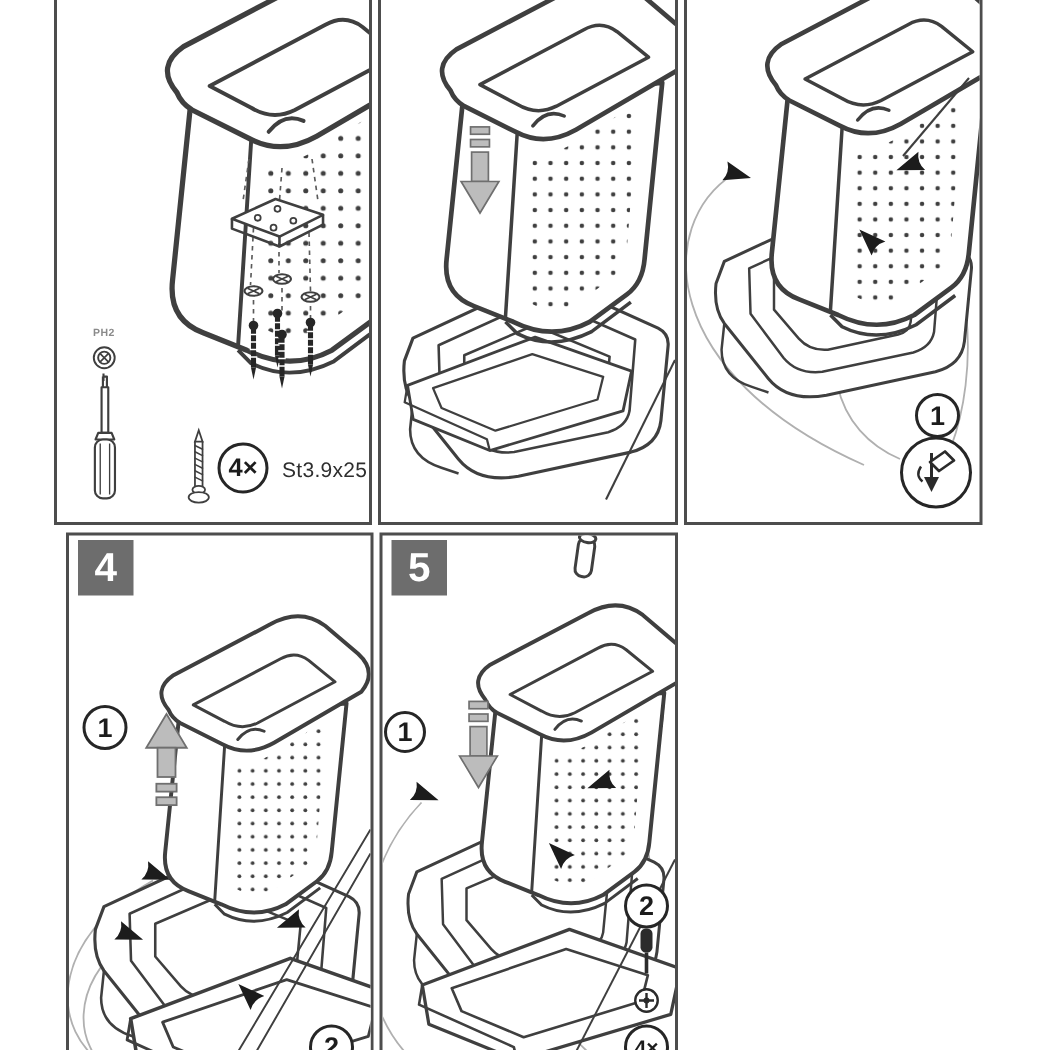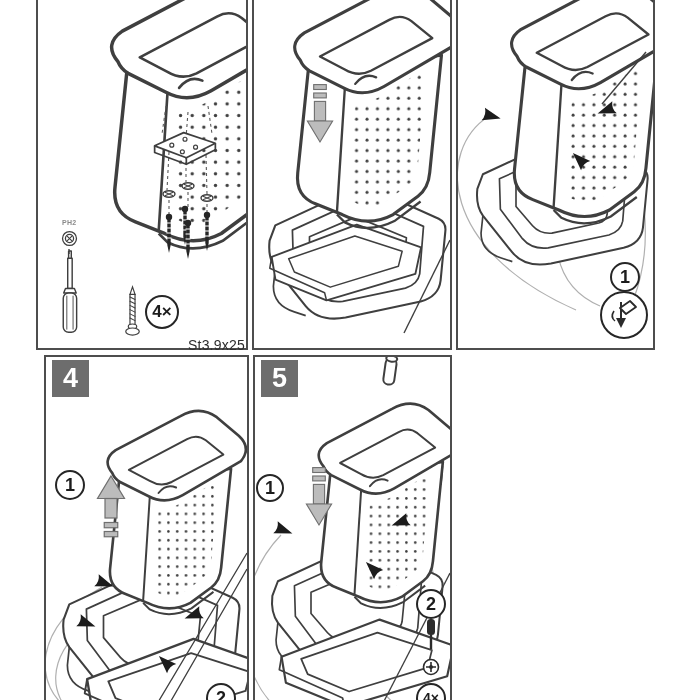--- a/index.html
+++ b/index.html
@@ -201,21 +201,21 @@
 
       <use href="#phbit" x="23" y="242" width="17" height="17"></use>
       <path d="M31,261 L31,266" stroke="#3f3f3f" stroke-width="1.4"></path>
       <use href="#sdriver" x="19" y="262" width="25" height="86"></use>
       <use href="#screw" x="84" y="298" width="21" height="54"></use>
     </svg>
     <span class="ph2label" style="left:24px;top:231px;">PH2</span>
     <div class="circle qty" style="left:107px;top:307px;width:34px;height:34px;font-size:17px;">
       <span>4×</span>
     </div>
-    <span class="spec" style="left:150px;top:317px;margin-top:32px;">St3.9x25</span>
+    <span class="spec" style="left:150px;top:317px;">St3.9x25</span>
   </section>
 
   <section class="panel" style="left:252px;top:-14px;width:200px;height:364px;">
     <svg class="art" width="196" height="360" viewBox="0 0 196 360">
       <use href="#lever" x="140" y="42" width="34" height="112"></use>
       <use href="#tray" x="128" y="168" width="48" height="36"></use>
       <use href="#console" x="8" y="188" width="190" height="152"></use>
       <use href="#bracket" transform="translate(12,126) scale(0.82)"></use>
       <use href="#armrest" transform="translate(15,-58)"></use>
       <use href="#arrow-down" x="52" y="88" width="28" height="76"></use>

